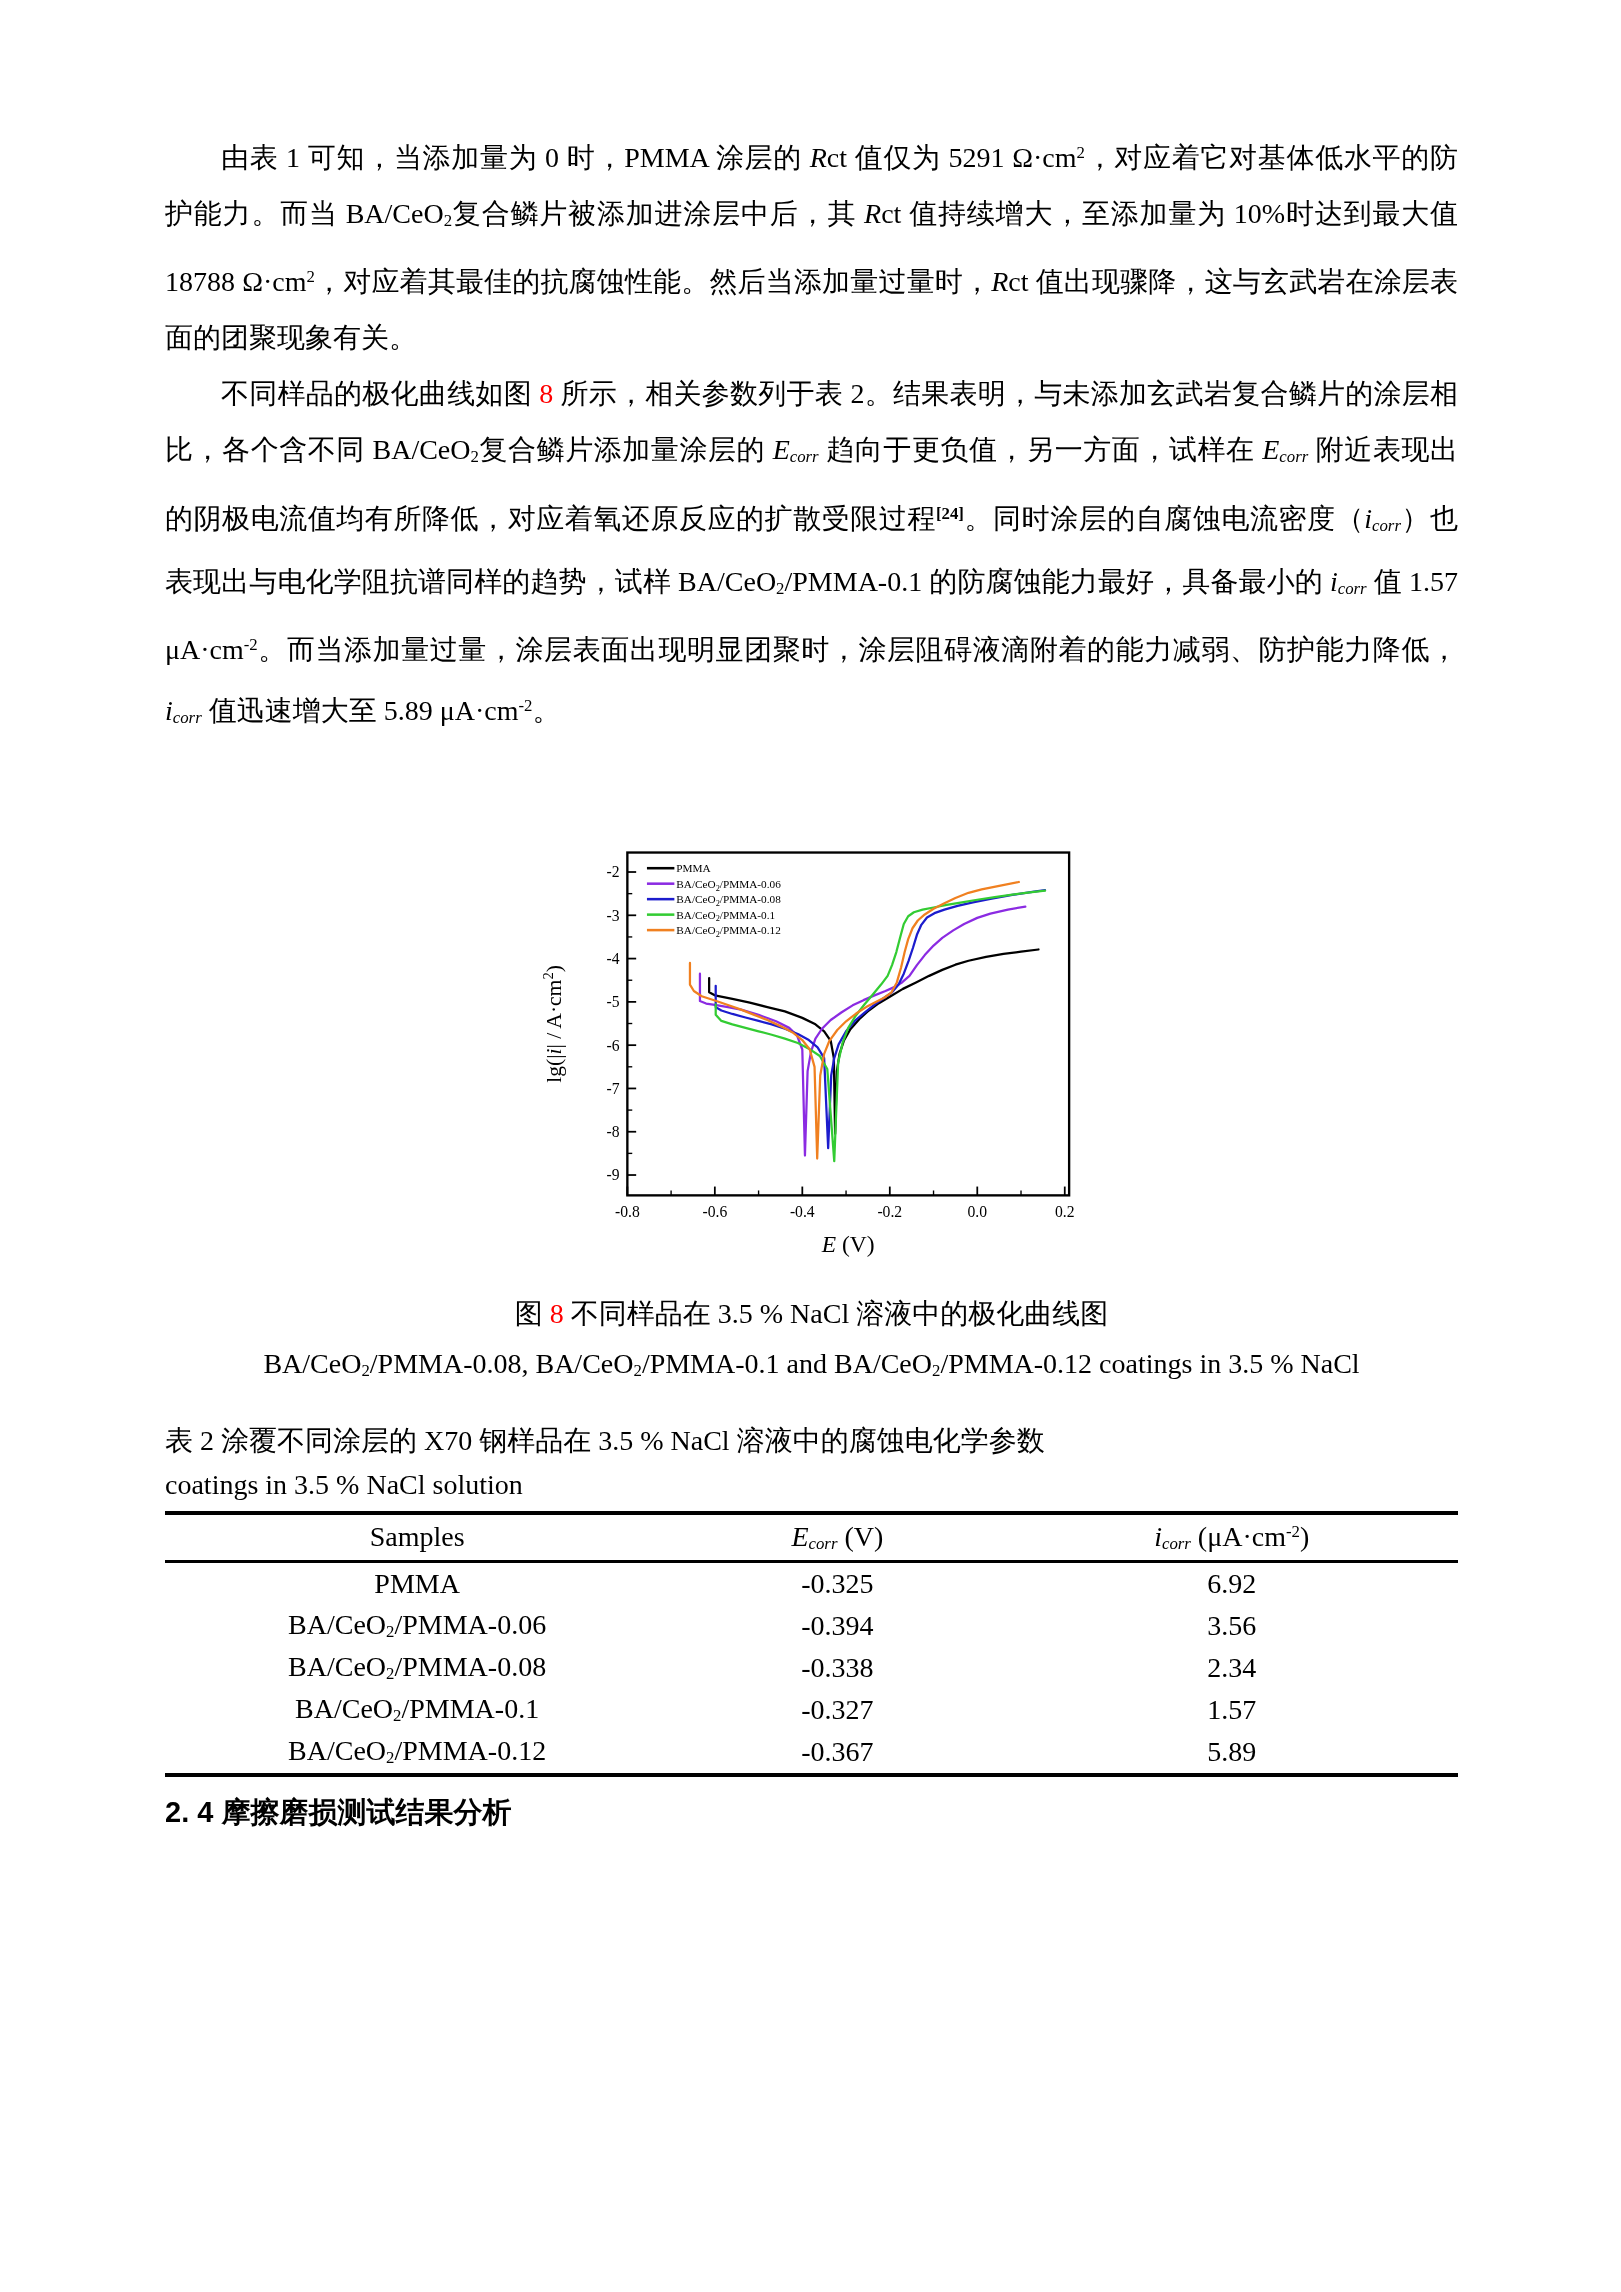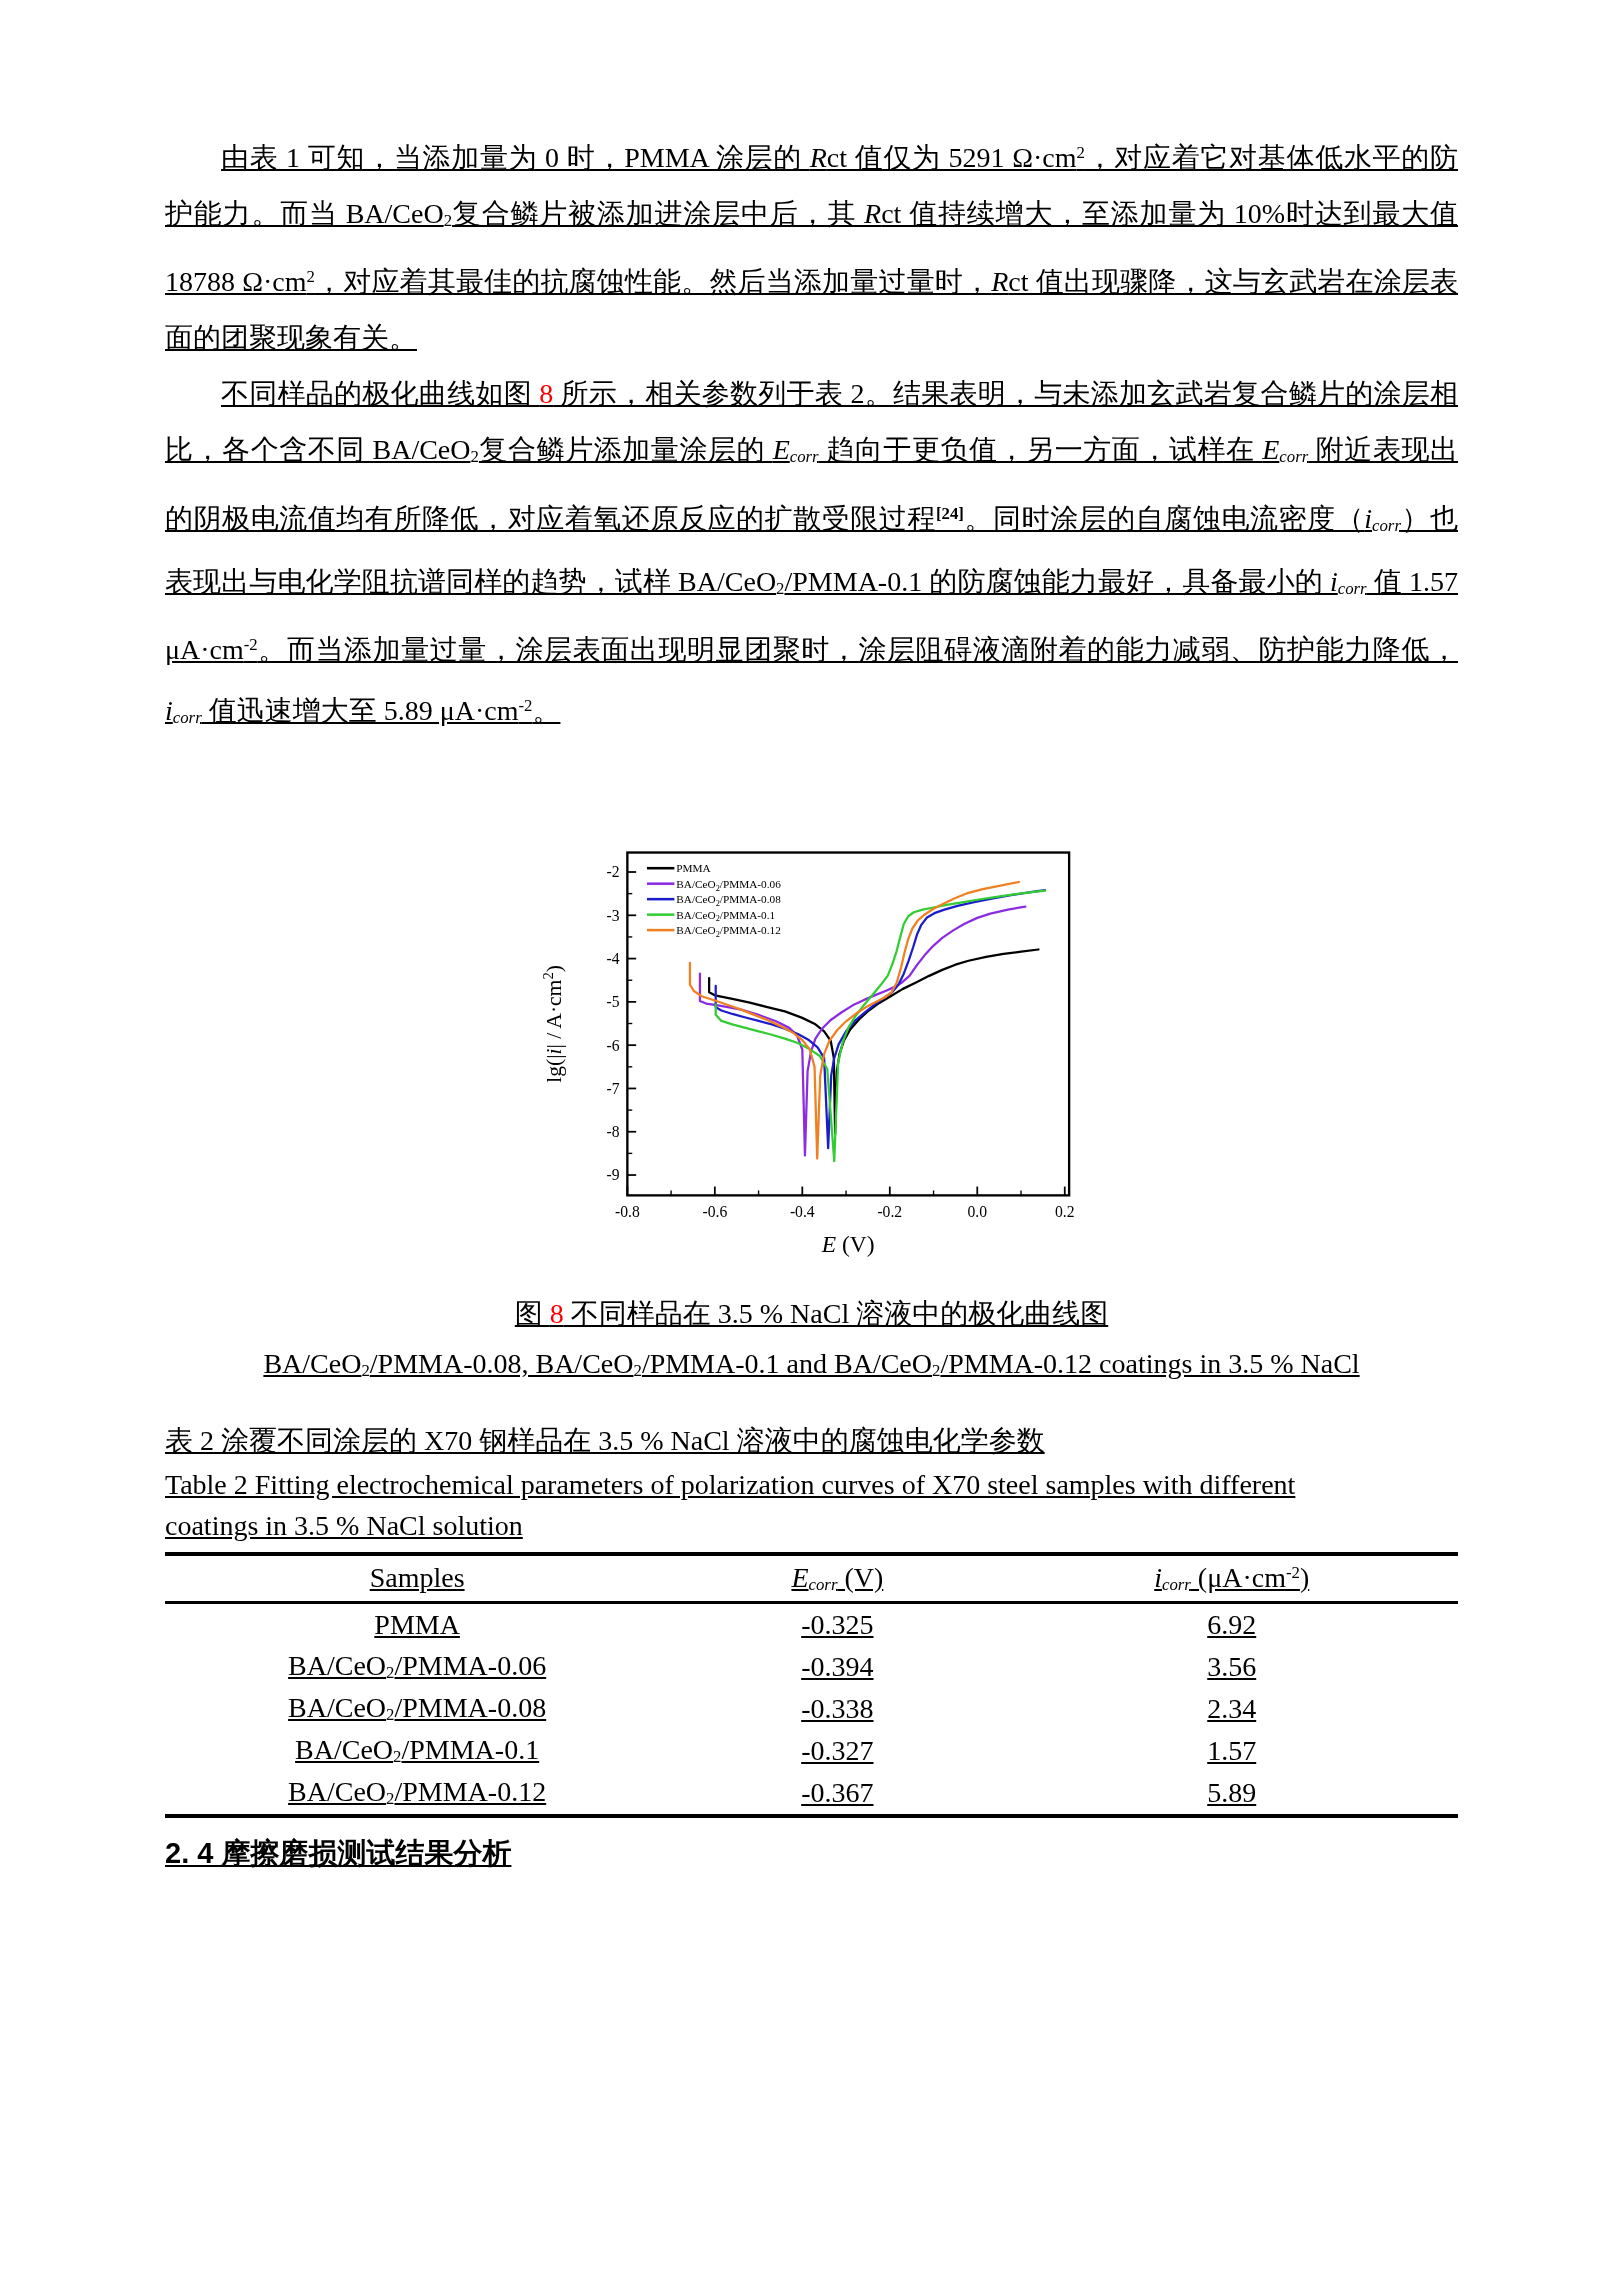--- a/index.html
+++ b/index.html
@@ -5,21 +5,20 @@
   html,body{margin:0;padding:0;background:#ffffff;}
   .page{
     position:relative;
     width:1621px;height:2293px;
     box-sizing:border-box;
     padding:125px 163px 0 165px;
     background:#ffffff;
     font-family:"Liberation Serif","DejaVu Serif",serif;
     font-size:28px;color:#000;
     overflow:hidden;
-    text-decoration:underline;
   }
   .body-par{margin:0;text-align:justify;text-indent:2em;line-height:56px;}
   .it{font-style:italic;}
   .b{font-weight:bold;}
   .red{color:#ff0000;}
   .sub{font-size:0.6em;vertical-align:-0.18em;}
   .sup{font-size:0.6em;vertical-align:0.55em;}
   .sub.it,.sup.it{font-style:italic;}
   figure{margin:84px 0 0 0;text-align:center;}
   .chart-wrap{width:554px;margin:0 auto;}
@@ -117,21 +116,20 @@
           <text transform="translate(26 198) rotate(-90)" text-anchor="middle" font-size="22" font-family="&quot;Liberation Serif&quot;,&quot;DejaVu Serif&quot;,serif"><tspan>lg(|</tspan><tspan font-style="italic">i</tspan><tspan>| / A·cm</tspan><tspan dy="-8" font-size="15">2</tspan><tspan dy="8">)</tspan></text>
         </svg>
       </div>
     <figcaption>
       <div class="cap cap-zh"><span>图 </span><span class="red">8</span><span> 不同样品在 3.5 % NaCl 溶液中的极化曲线图</span></div>
       <div class="cap cap-en"><span>BA/CeO</span><span class="sub">2</span><span>/PMMA-0.08, BA/CeO</span><span class="sub">2</span><span>/PMMA-0.1 and BA/CeO</span><span class="sub">2</span><span>/PMMA-0.12 coatings in 3.5 % NaCl</span></div>
     </figcaption>
   </figure>
 
   <div class="cap tcap-zh">表 2  涂覆不同涂层的 X70 钢样品在 3.5 % NaCl 溶液中的腐蚀电化学参数</div>
-  <div class="cap tcap-en">Table 2 Fitting electrochemical parameters of polarization curves of X70 steel samples with different</div>
   <div class="cap tcap-en">coatings in 3.5 % NaCl solution</div>
 
   <table class="params">
     <colgroup>
         <col style="width:39%">
         <col style="width:26%">
         <col style="width:35%">
       </colgroup>
     <thead>
       <tr>

